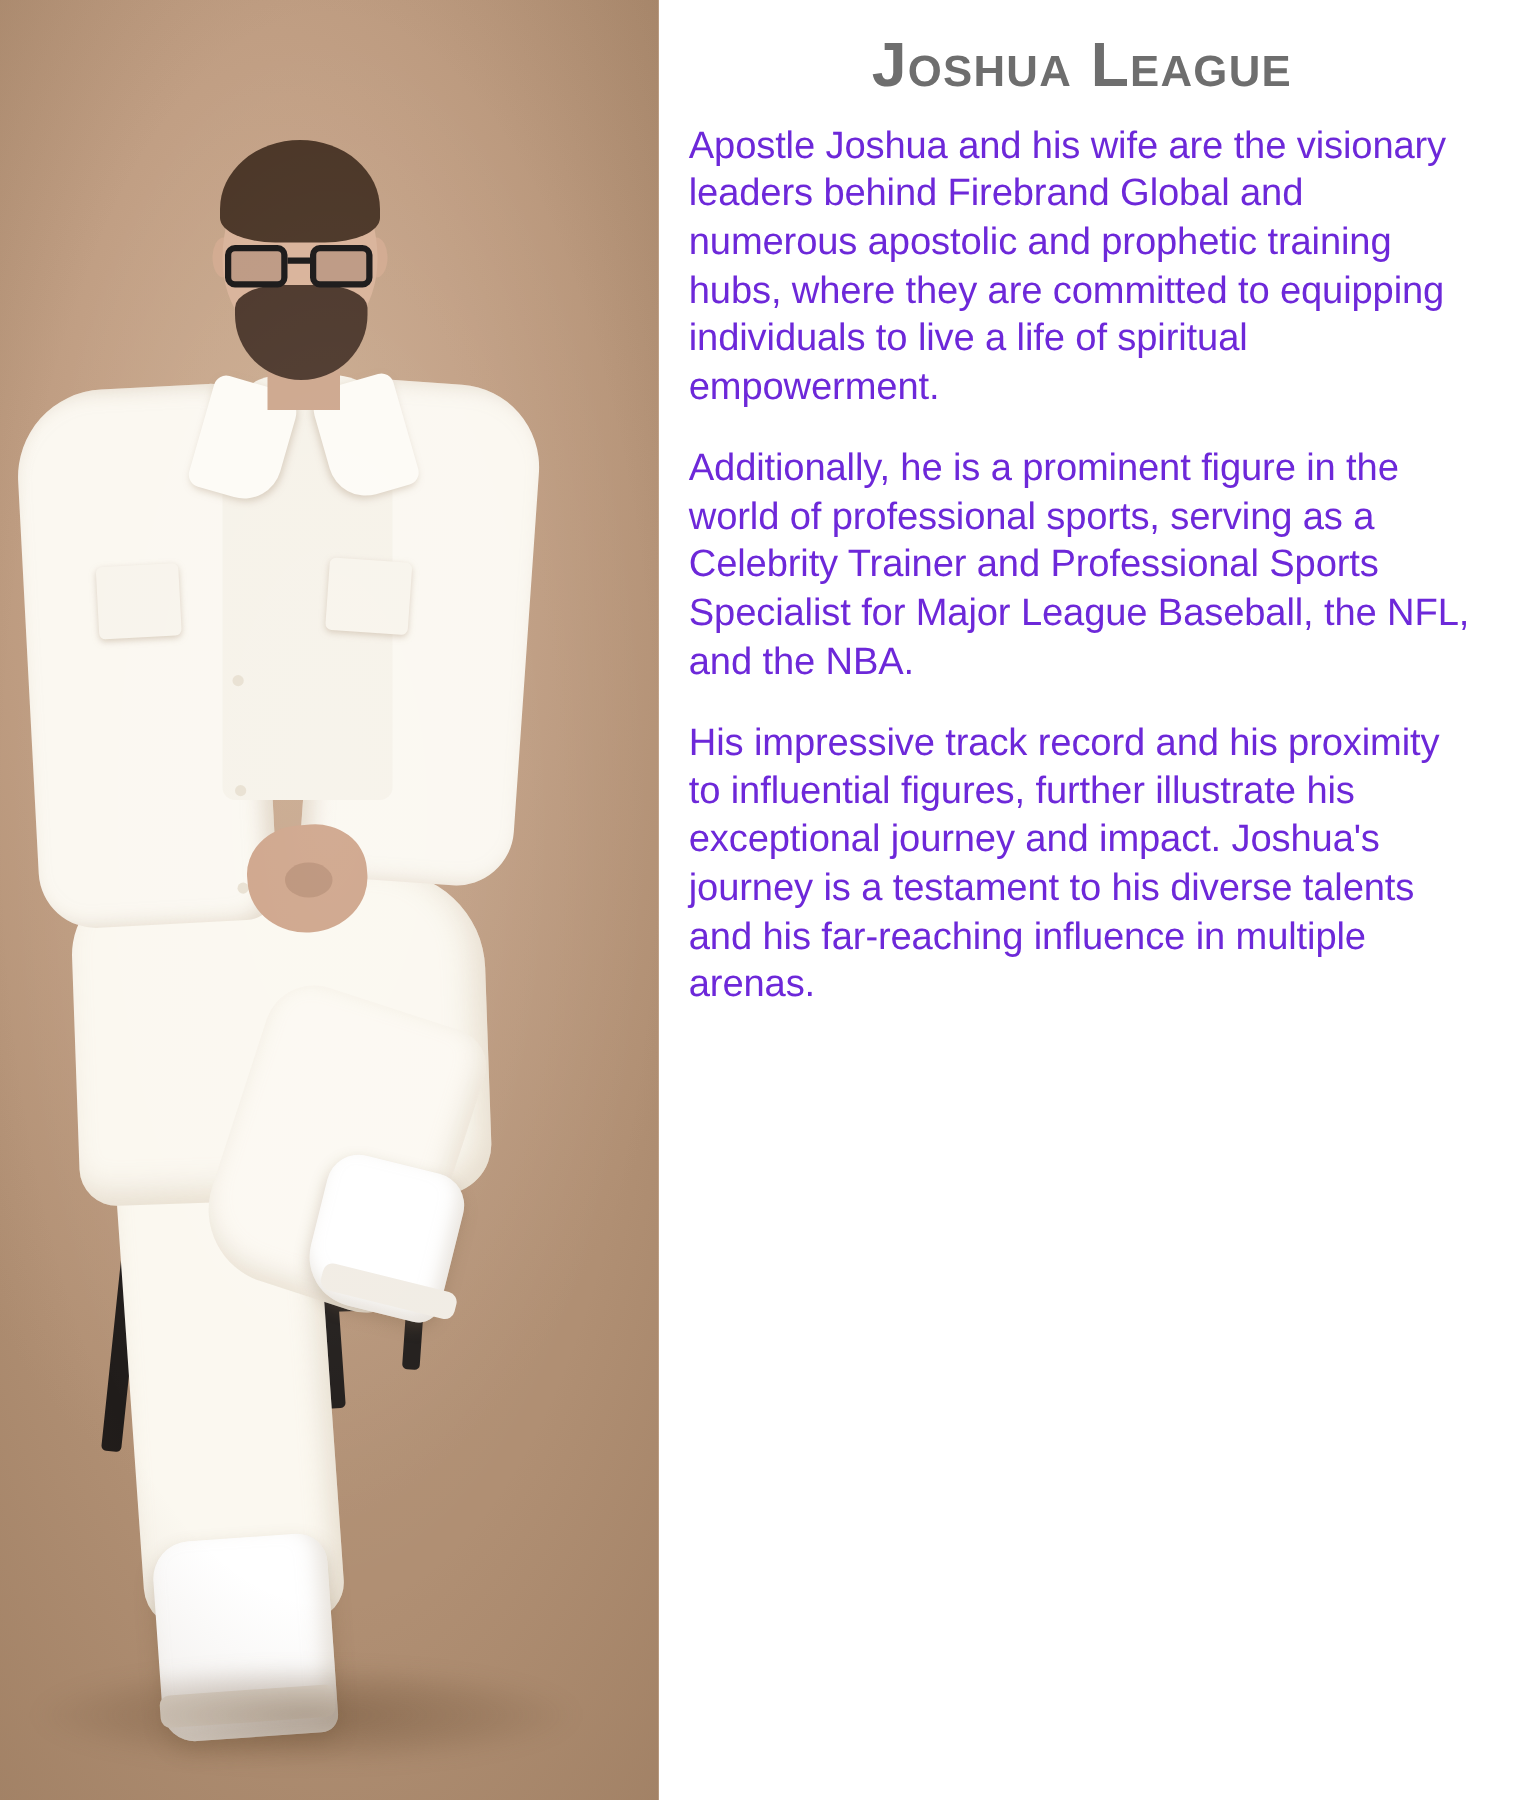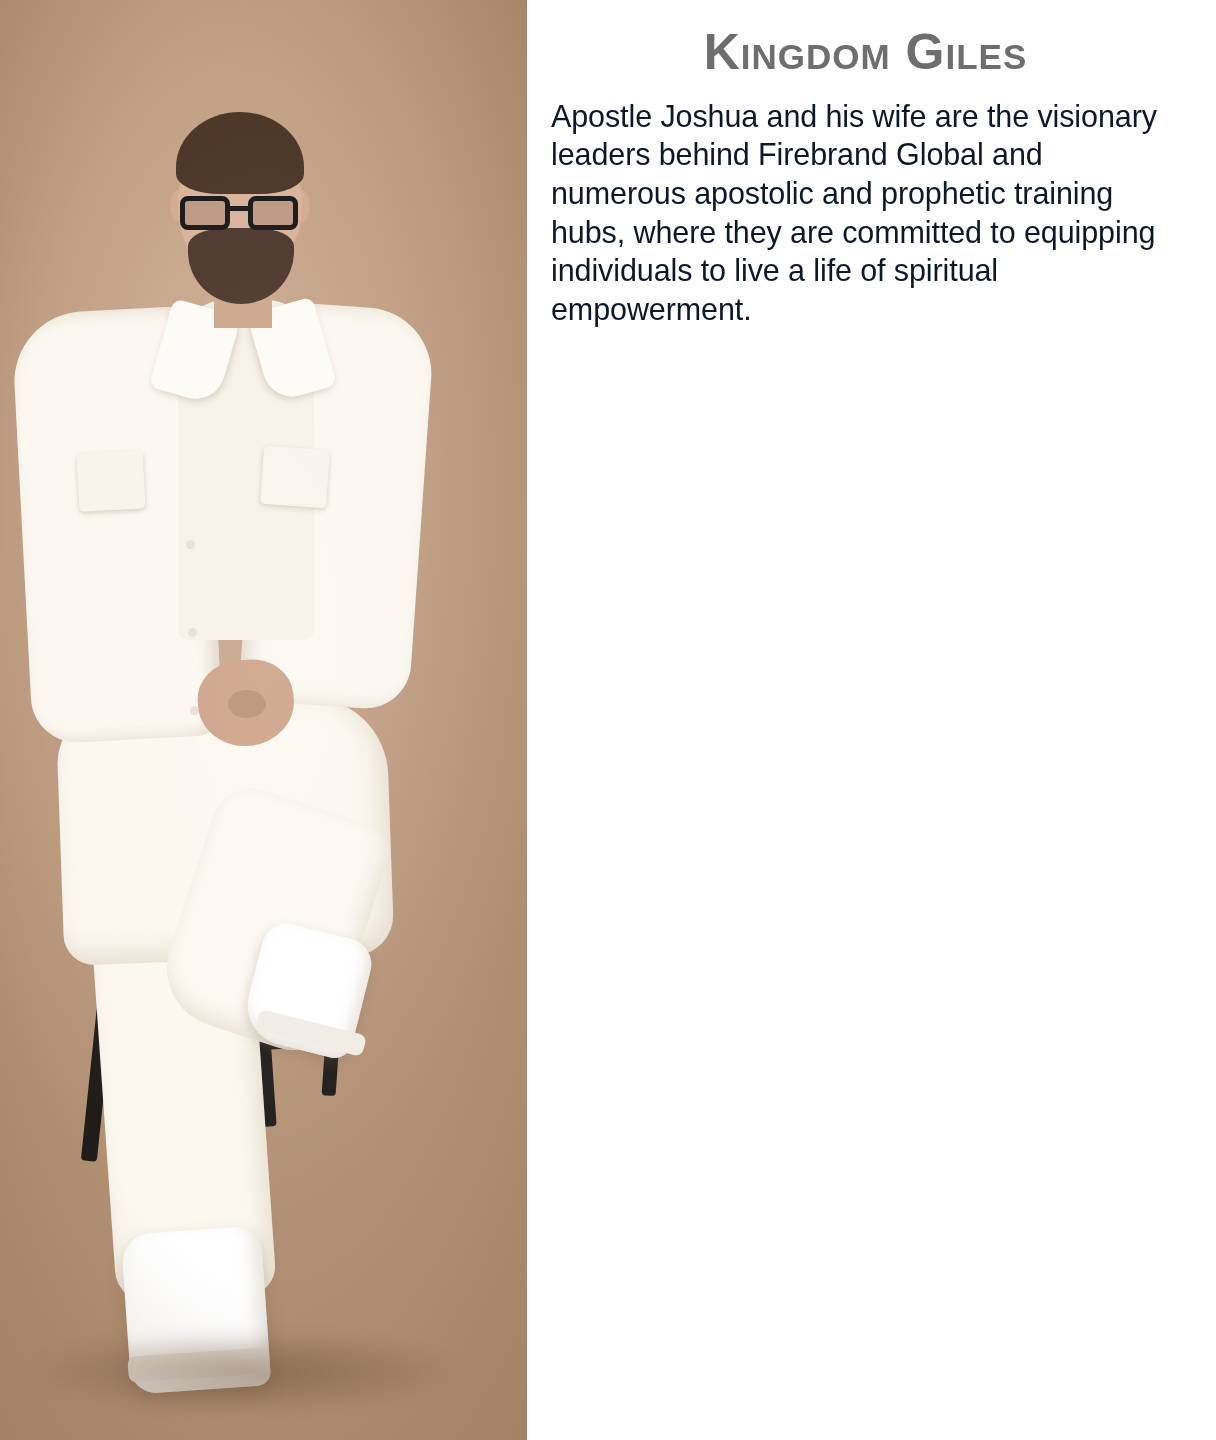--- a/index.html
+++ b/index.html
@@ -243,21 +243,21 @@
     white-space: nowrap;
   }
   .bio {
     display: flex;
     flex-direction: column;
     gap: 26px;
   }
   .bio p {
     font-size: 30.5px;
     line-height: 1.27;
-    color: #0f172a;
+    color: #6d28d9;
     letter-spacing: -0.1px;
   }
 </style>
 </head>
 <body>
 
 <div class="page">
 
   <div class="portrait-panel">
     <div class="bg-gradient"></div>
@@ -306,19 +306,21 @@
       <div class="sole sole-a"></div>
       <div class="shoe-bottom"></div>
       <div class="sole sole-b"></div>
     </div>
 
     <div class="floor-shadow"></div>
     <div class="bg-vignette"></div>
   </div>
 
   <div class="text-panel">
-    <div class="name-title">Kingdom Giles</div>
+    <div class="name-title">Joshua League</div>
     <div class="bio">
       <p>Apostle Joshua and his wife are the visionary leaders behind Firebrand Global and numerous apostolic and prophetic training hubs, where they are committed to equipping individuals to live a life of spiritual empowerment.</p>
+      <p>Additionally, he is a prominent figure in the world of professional sports, serving as a Celebrity Trainer and Professional Sports Specialist for Major League Baseball, the NFL, and the NBA.</p>
+      <p>His impressive track record and his proximity to influential figures, further illustrate his exceptional journey and impact. Joshua's journey is a testament to his diverse talents and his far-reaching influence in multiple arenas.</p>
     </div>
   </div>
 
 </div>
 
 </body></html>

